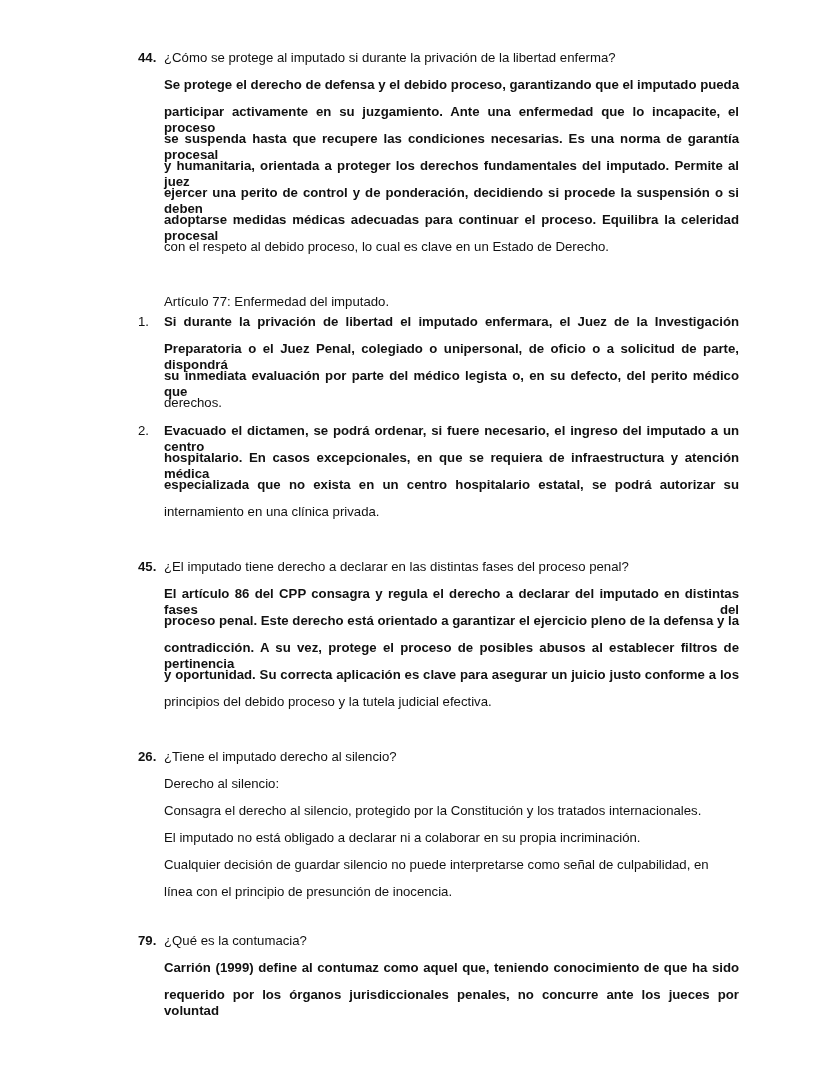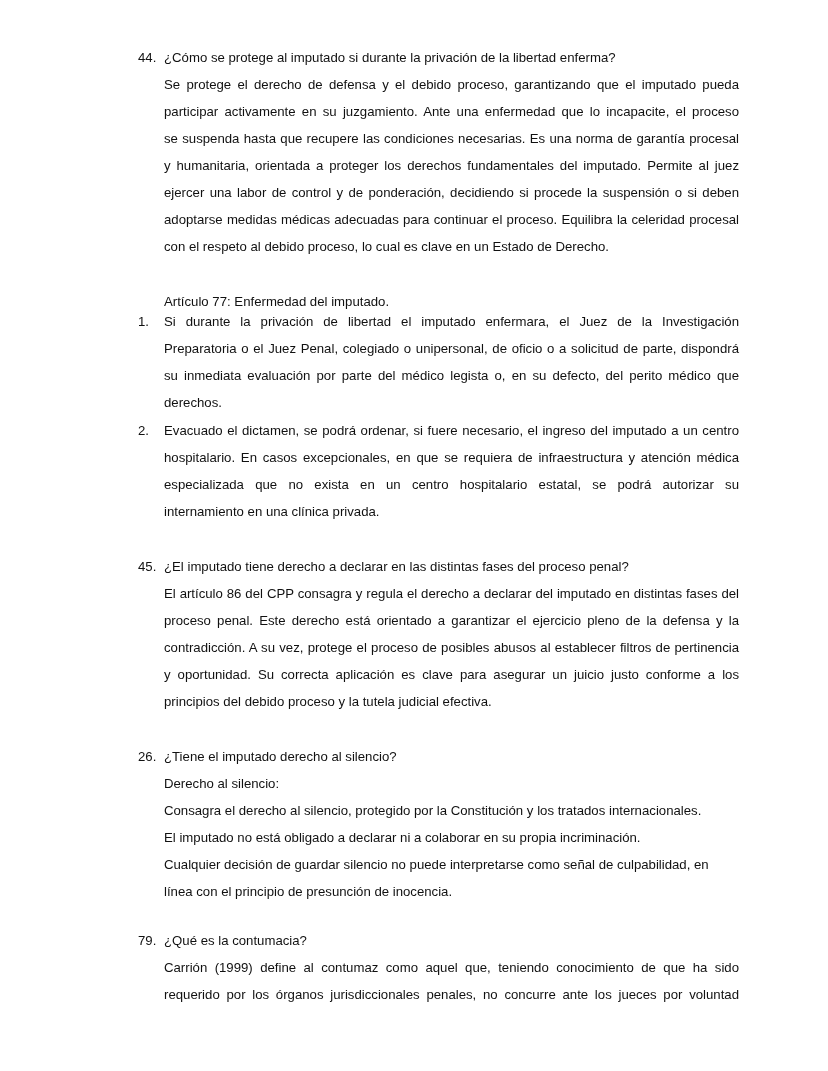--- a/index.html
+++ b/index.html
@@ -1,35 +1,35 @@
 <!DOCTYPE html>
 <html><head>
 <meta charset="utf-8">
 <style>
   html, body { margin: 0; padding: 0; background: #ffffff; }
   body { width: 828px; height: 1071px; position: relative; overflow: hidden;
          font-family: "Liberation Sans", sans-serif; color: #111; }
   .line { position: absolute; left: 164px; width: 575px; font-size: 13.2px; line-height: 16px;
           white-space: nowrap; }
-  .just { text-align: justify; text-align-last: justify; white-space: normal; }
+  .just { text-align: justify; text-align-last: justify; white-space: normal; font-weight: bold; }
   .bold { font-weight: normal; }
   .num { position: absolute; left: 138px; font-size: 13.2px; line-height: 16px; }
-  .num.b { font-weight: normal; }
+  .num.b { font-weight: bold; }
 </style>
 </head>
 <body>
 
 <div>
   <span class="num b" style="top:50px">44.</span>
   <div class="line bold" style="top:50px">¿Cómo se protege al imputado si durante la privación de la libertad enferma?</div>
   <div class="line just" style="top:77px">Se protege el derecho de defensa y el debido proceso, garantizando que el imputado pueda</div>
   <div class="line just" style="top:104px">participar activamente en su juzgamiento. Ante una enfermedad que lo incapacite, el proceso</div>
   <div class="line just" style="top:131px">se suspenda hasta que recupere las condiciones necesarias. Es una norma de garantía procesal</div>
   <div class="line just" style="top:158px">y humanitaria, orientada a proteger los derechos fundamentales del imputado. Permite al juez</div>
-  <div class="line just" style="top:185px">ejercer una labor de control y de ponderación, decidiendo si procede la suspensión o si deben</div>
+  <div class="line just" style="top:185px">ejercer una perito de control y de ponderación, decidiendo si procede la suspensión o si deben</div>
   <div class="line just" style="top:212px">adoptarse medidas médicas adecuadas para continuar el proceso. Equilibra la celeridad procesal</div>
   <div class="line" style="top:239px">con el respeto al debido proceso, lo cual es clave en un Estado de Derecho.</div>
 
   <div class="line bold" style="top:294px">Artículo 77: Enfermedad del imputado.</div>
 
   <span class="num" style="top:314px">1.</span>
   <div class="line just" style="top:314px">Si durante la privación de libertad el imputado enfermara, el Juez de la Investigación</div>
   <div class="line just" style="top:341px">Preparatoria o el Juez Penal, colegiado o unipersonal, de oficio o a solicitud de parte, dispondrá</div>
   <div class="line just" style="top:368px">su inmediata evaluación por parte del médico legista o, en su defecto, del perito médico que</div>
   <div class="line" style="top:395px">derechos.</div>

